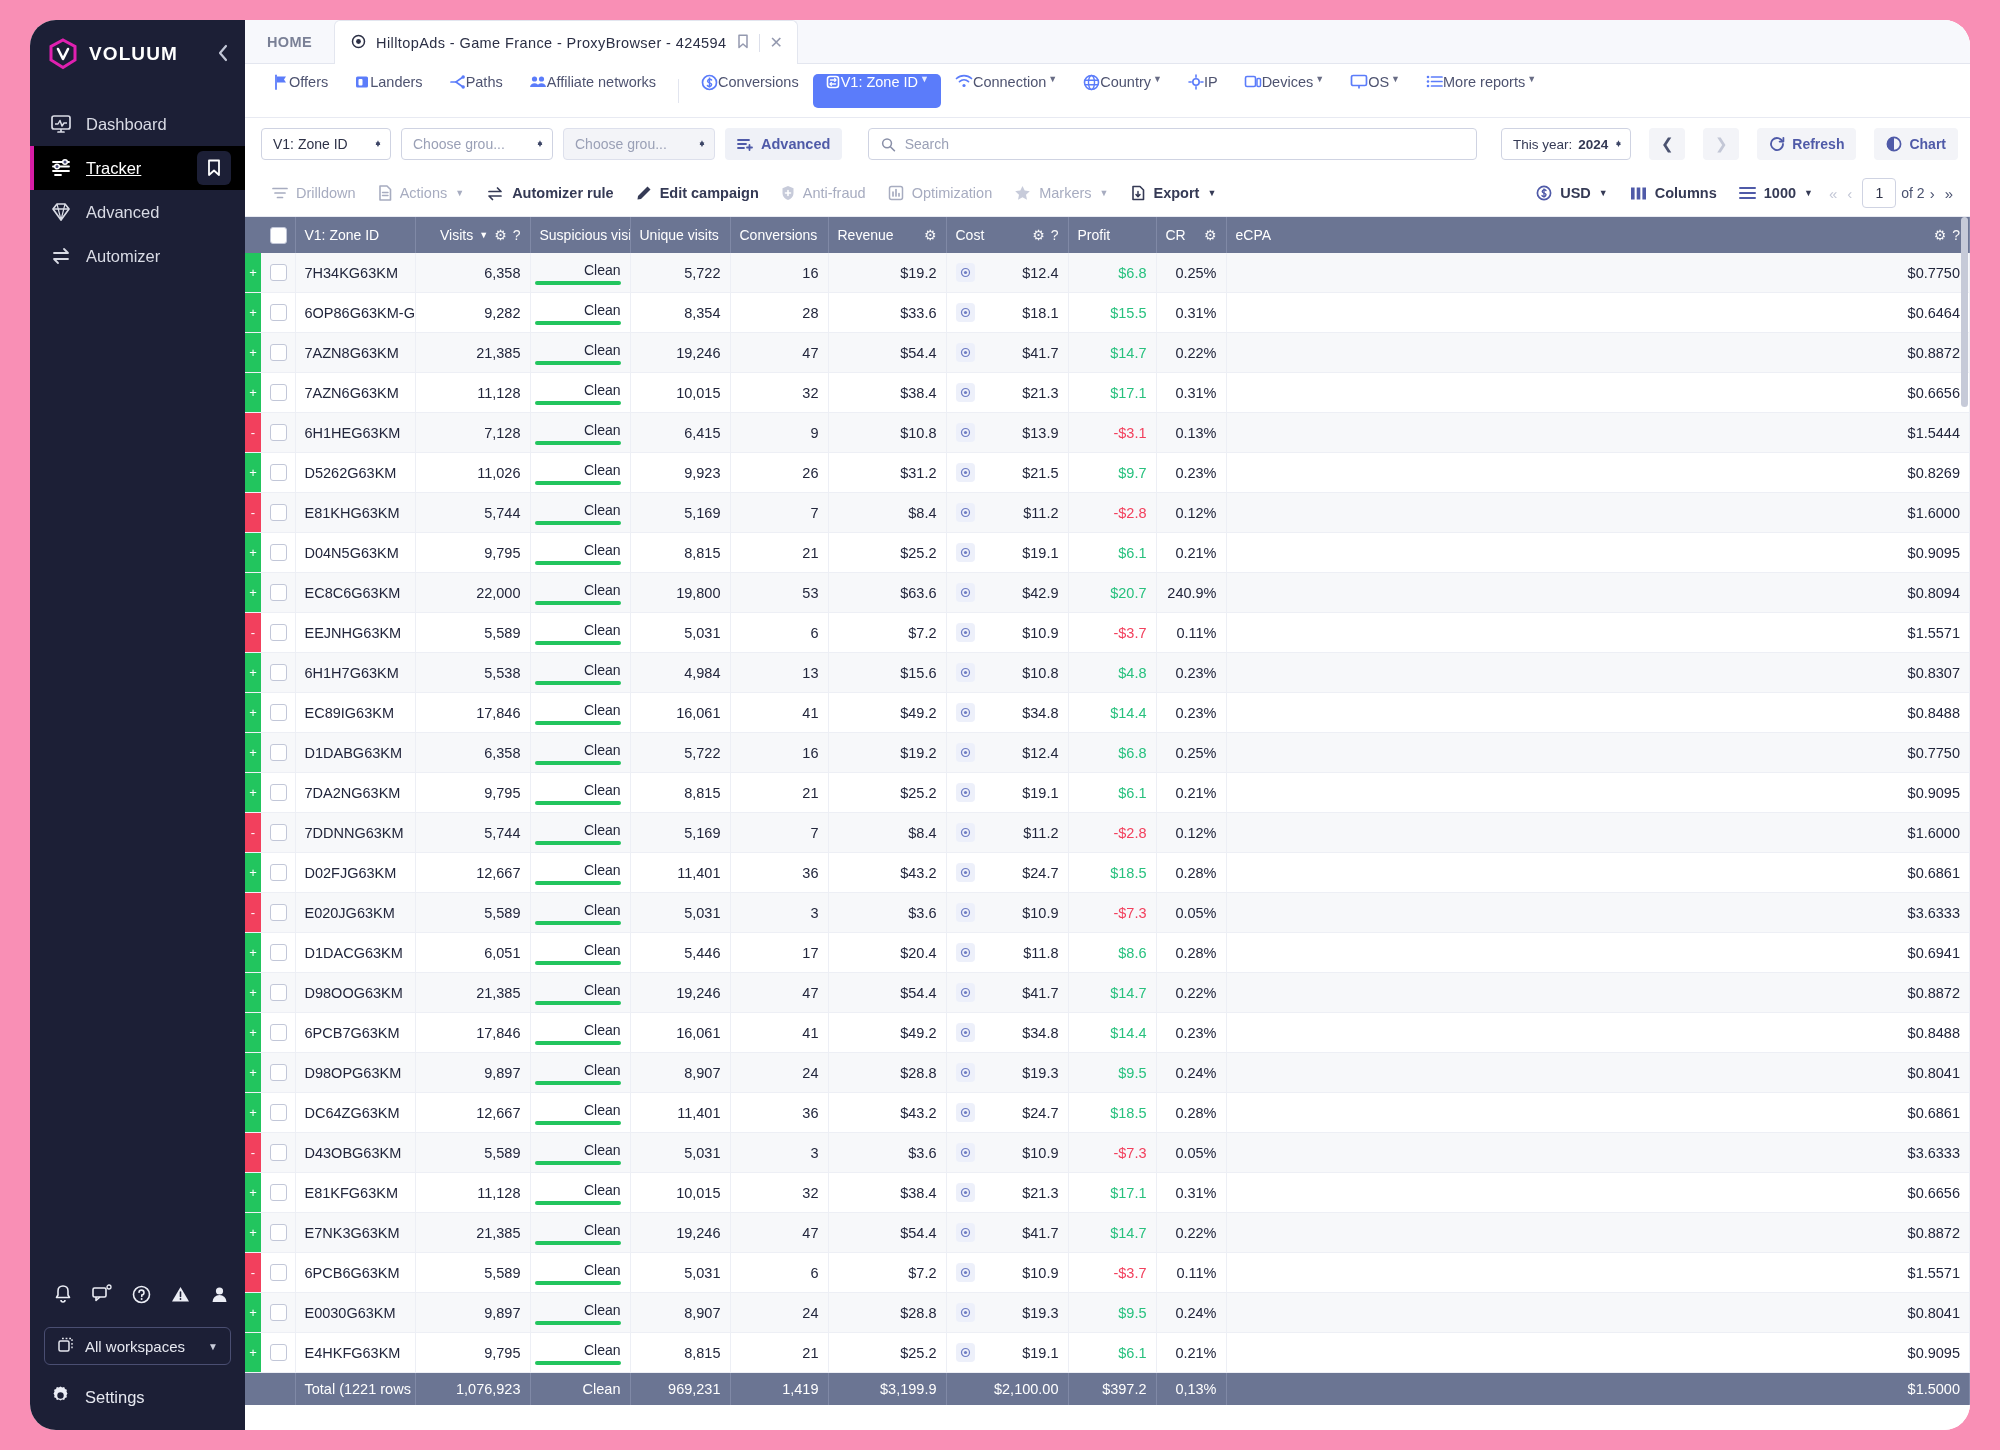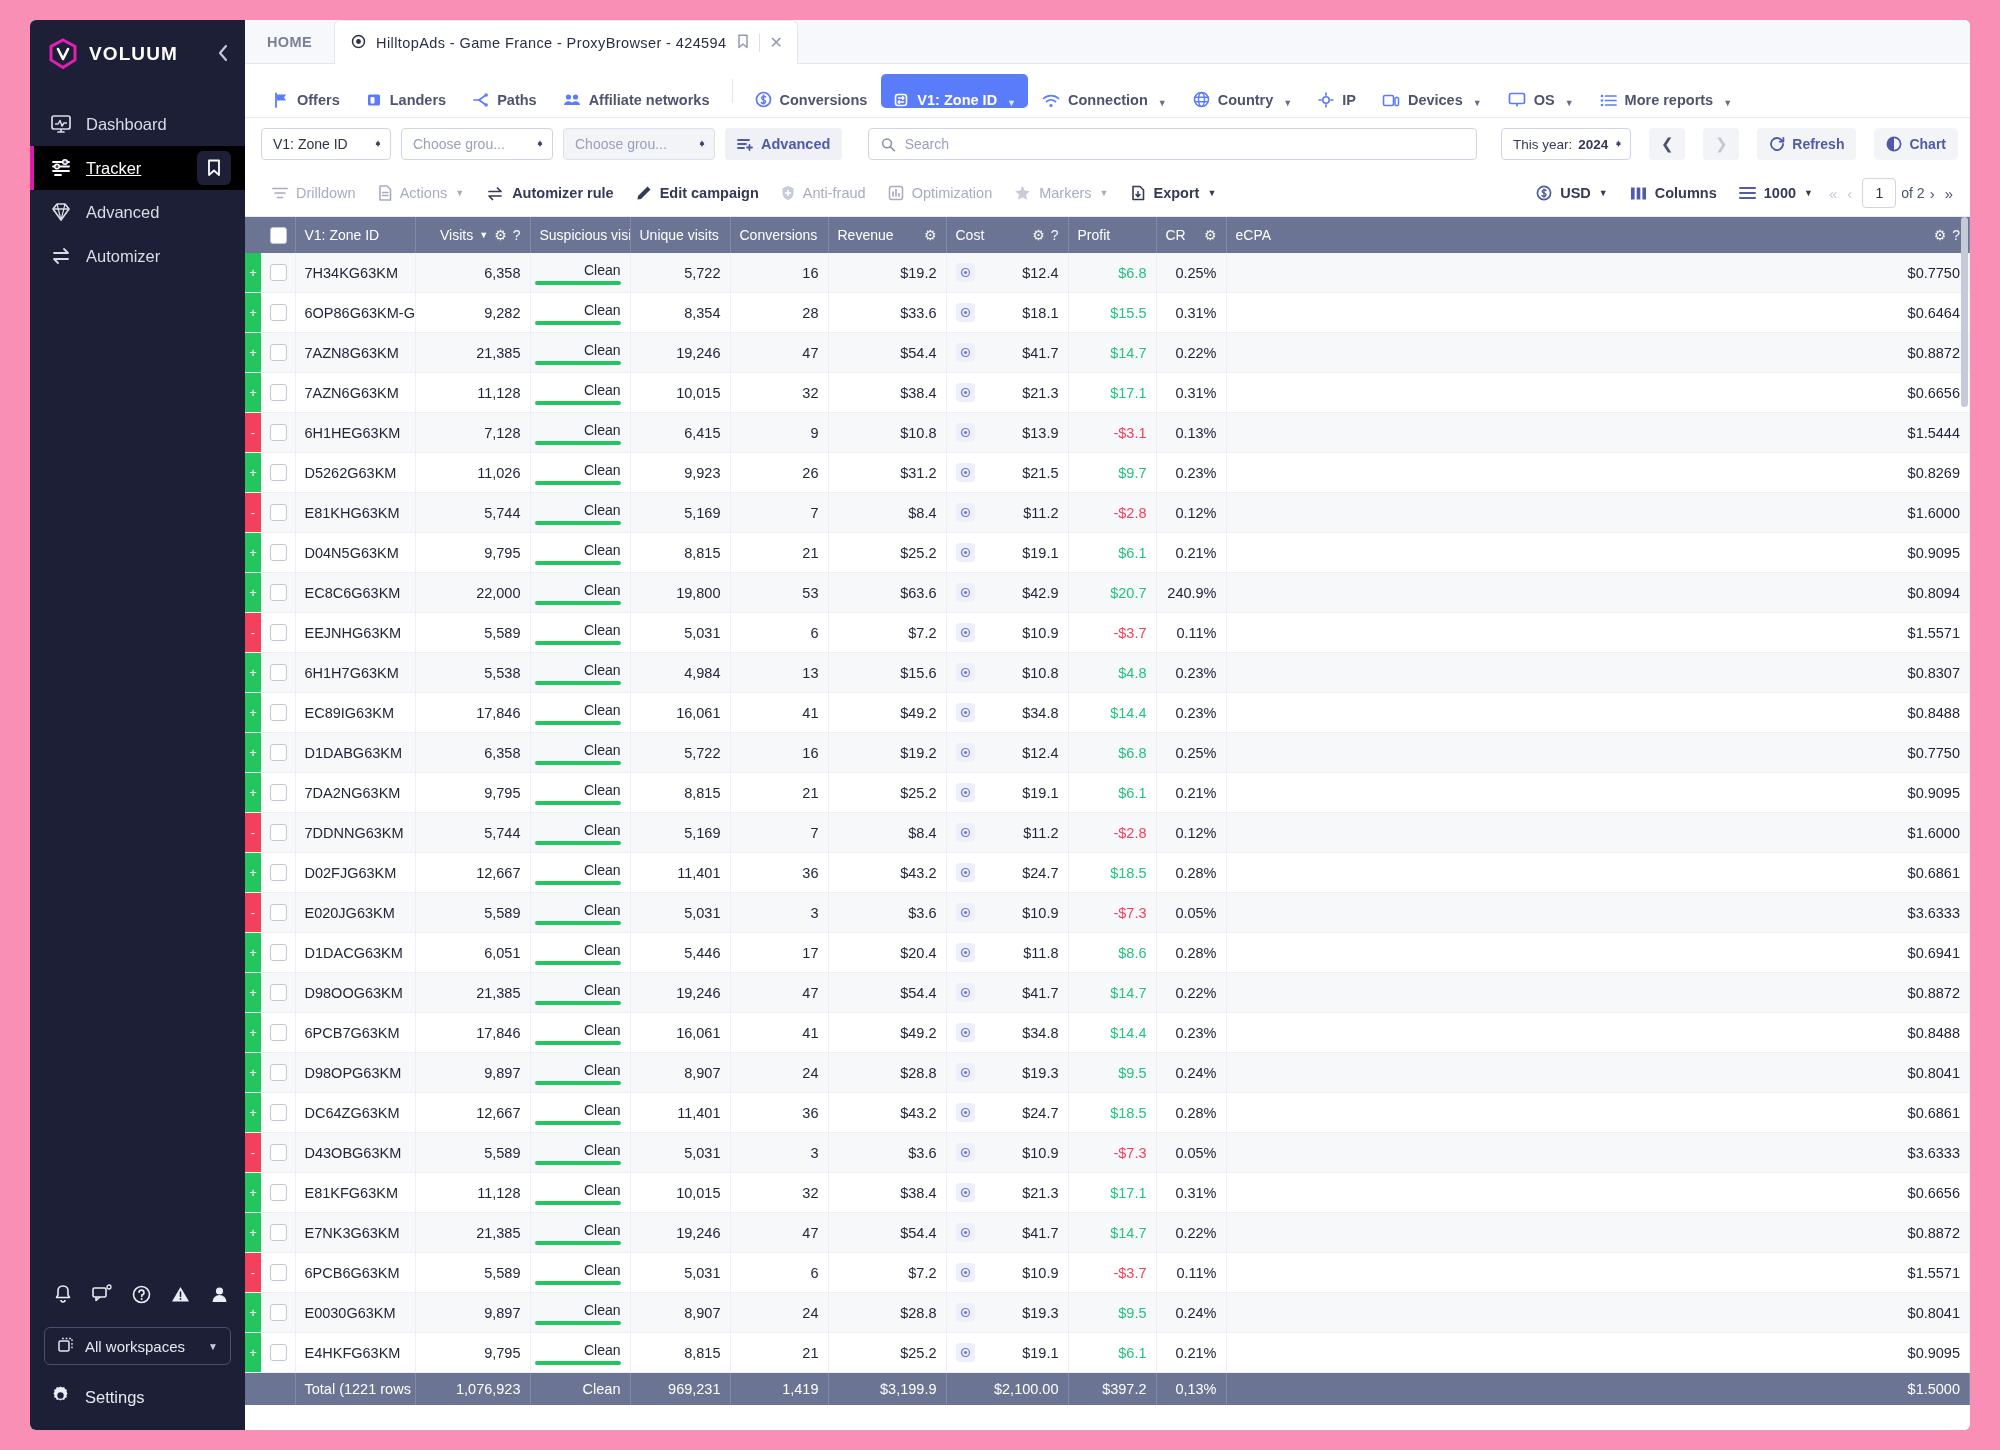--- a/index.html
+++ b/index.html
@@ -7,21 +7,21 @@
     width: 2000px; height: 1450px;
     background: #F98FB5;
     font-family: "Liberation Sans", sans-serif;
     overflow: hidden;
   }
   .app {
     position: absolute;
     left: 30px; top: 20px;
     width: 1940px; height: 1410px;
     background: #ffffff;
-    border-radius: 6px;
+    border-radius: 26px;
     display: flex;
     overflow: hidden;
   }
 
   
   .sidebar {
     width: 215px;
     background: #1C1F36;
     flex: 0 0 215px;
     display: flex;
@@ -123,25 +123,24 @@
   .tab-x { color:#9499AF; font-size:16px; cursor:pointer; line-height:1;}
 
   .reportbar {
     height: 54px; background: #fff;
     display: flex; align-items: center;
     padding: 0 10px 0 16px;
     border-bottom: 1px solid #E8EAF2;
     gap: 2px;
   }
   .rep {
-    display: flex; align-items: flex-end; gap: 8px;
+    display: flex; align-items: flex-start; 
     height: 34px; padding: 0 12px;
     font-size: 14.5px; color: #4E5370; border-radius: 5px; cursor: pointer;
     white-space: nowrap;
-    font-weight: bold;
   }
   .rep.sel { background: #5B7CFA; color: #fff; }
   .rep .caret { font-size: 9px; opacity:.85; margin-left:2px;}
   .rep-div { width:1px; height:24px; background:#E2E5EF; margin:0 8px; }
 
   .filterbar {
     height: 52px; display: flex; align-items: center;
     padding: 0 12px 0 16px; gap: 10px; background: #fff;
   }
   .selectbox {

